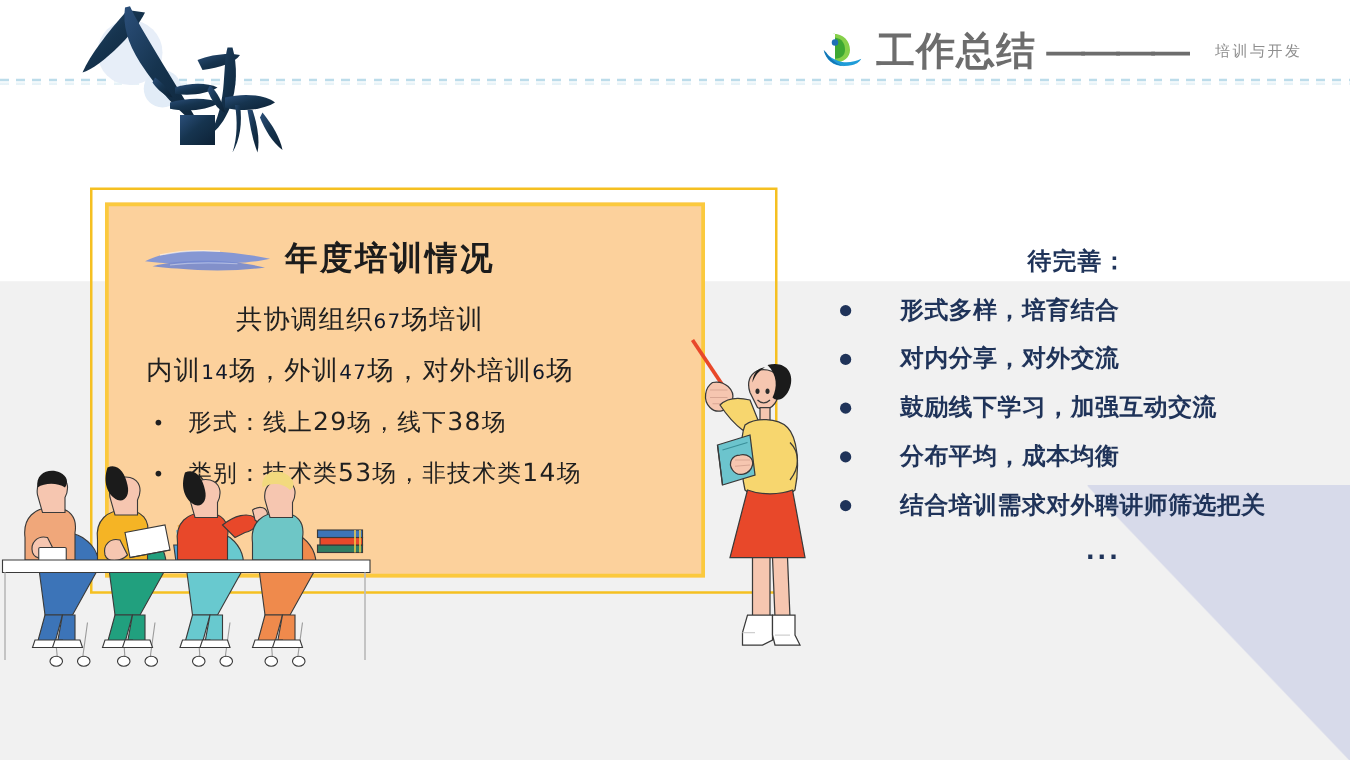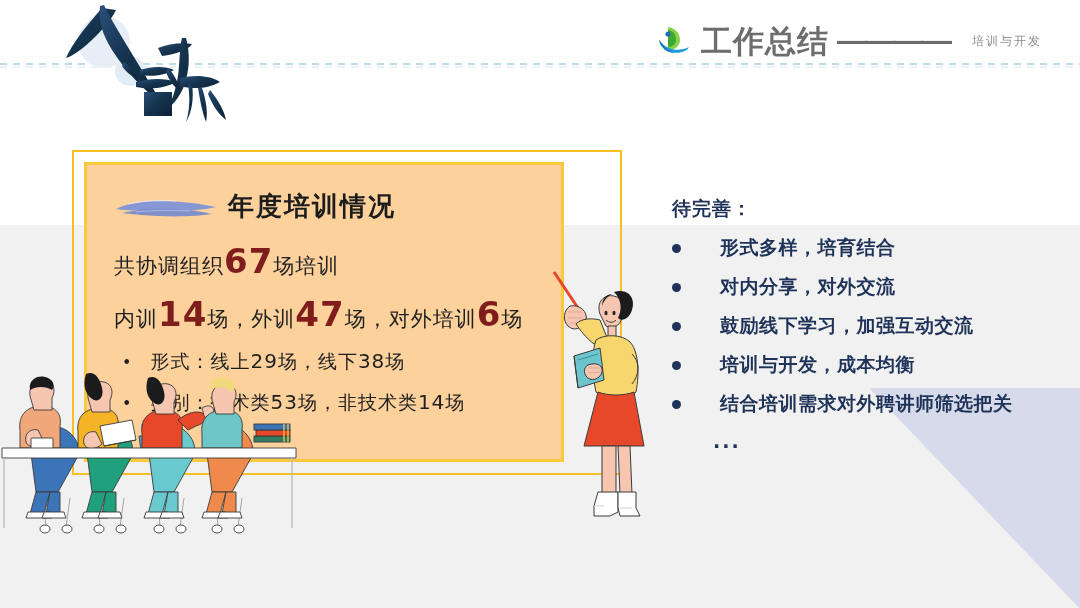--- a/index.html
+++ b/index.html
@@ -3,21 +3,21 @@
 <meta charset="utf-8">
 <style>
   * { margin:0; padding:0; box-sizing:border-box; }
   html,body { width:1080px; height:608px; }
   body {
     font-family:"Liberation Sans","DejaVu Sans",sans-serif;
     background:#ffffff;
     overflow:hidden;
     position:relative;
   }
-  #slide { position:absolute; inset:0; width:1080px; height:608px; background:#ffffff; overflow:hidden; }
+  #slide { position:absolute; inset:0; width:1080px; height:608px; background:#ffffff; overflow:hidden;text-align:center; }
 
   
   .bg-white-top { position:absolute; left:0; top:0; width:1080px; height:225px; background:#ffffff; }
   .bg-gray-body { position:absolute; left:0; top:225px; width:1080px; height:383px; background:#f1f1f1; }
   .corner-triangle {
     position:absolute; right:0; bottom:0; width:210px; height:220px;
     background:linear-gradient(to bottom left, #d7daea 0%, #d7daea 50%, rgba(215,218,234,0) 50.4%);
   }
 
   
@@ -60,21 +60,21 @@
     width:110px; height:26px; flex:0 0 auto; margin-right:6px; margin-top:4px;
   }
   .panel-title {
     font-family:"DejaVu Serif","Liberation Serif",serif;
     font-size:26px; font-weight:bold; color:#1c1c1c; letter-spacing:2px; white-space:nowrap;
   }
   .stat-line {
     font-family:"DejaVu Serif","Liberation Serif",serif;
     font-size:21px; color:#1f1f1f; letter-spacing:1px; margin-top:13px; padding-left:8px; white-space:nowrap;
   }
-  .stat-line .num { color:#7f1d1d; font-weight:bold; font-size:34px; font-family:"DejaVu Sans","Liberation Sans",sans-serif; }
+  .stat-line .num { color:#0f172a; font-weight:normal; font-size:16px; font-family:"DejaVu Sans","Liberation Sans",sans-serif; }
   .bullet-line {
     font-family:"DejaVu Serif","Liberation Serif",serif;
     font-size:19px; color:#1f1f1f; letter-spacing:1px; margin-top:15px; padding-left:16px;
     display:flex; align-items:baseline; white-space:nowrap;
   }
   .bullet-line .dot { font-size:16px; margin-right:18px; line-height:1; color:#1f1f1f; }
   .bullet-line .bnum { font-family:"DejaVu Sans","Liberation Sans",sans-serif; font-size:20px; }
 
   
   .right-col { position:absolute; left:672px; top:196px; width:380px; }
@@ -211,21 +211,21 @@
     <div class="right-item">
       <span class="rdot"></span>
       <span class="rtext">对内分享，对外交流</span>
     </div>
     <div class="right-item">
       <span class="rdot"></span>
       <span class="rtext">鼓励线下学习，加强互动交流</span>
     </div>
     <div class="right-item">
       <span class="rdot"></span>
-      <span class="rtext">培训与开发，成本均衡</span>
+      <span class="rtext">分布平均，成本均衡</span>
     </div>
     <div class="right-item">
       <span class="rdot"></span>
       <span class="rtext">结合培训需求对外聘讲师筛选把关</span>
     </div>
 
     <div class="right-ellipsis">...</div>
   </div>
 
   <div class="students">

